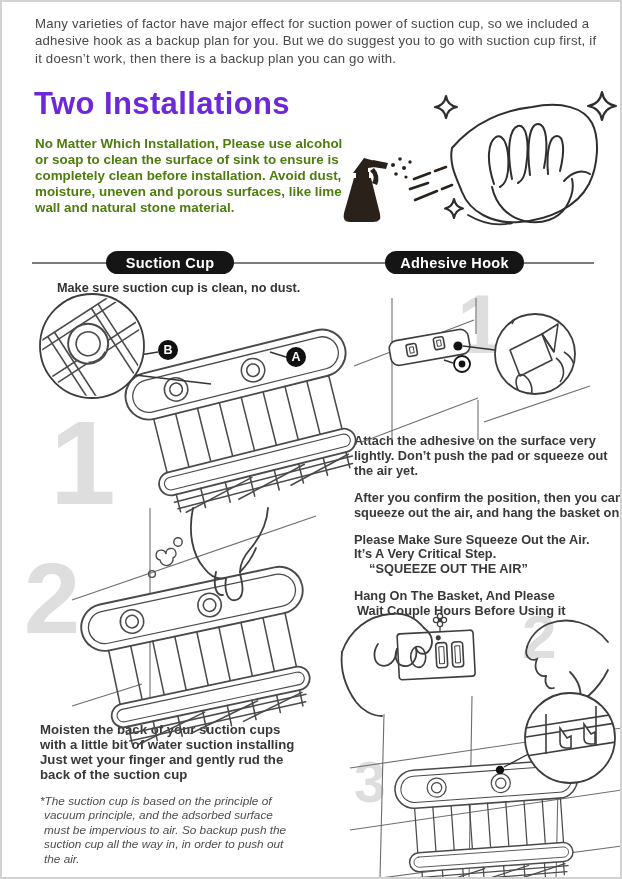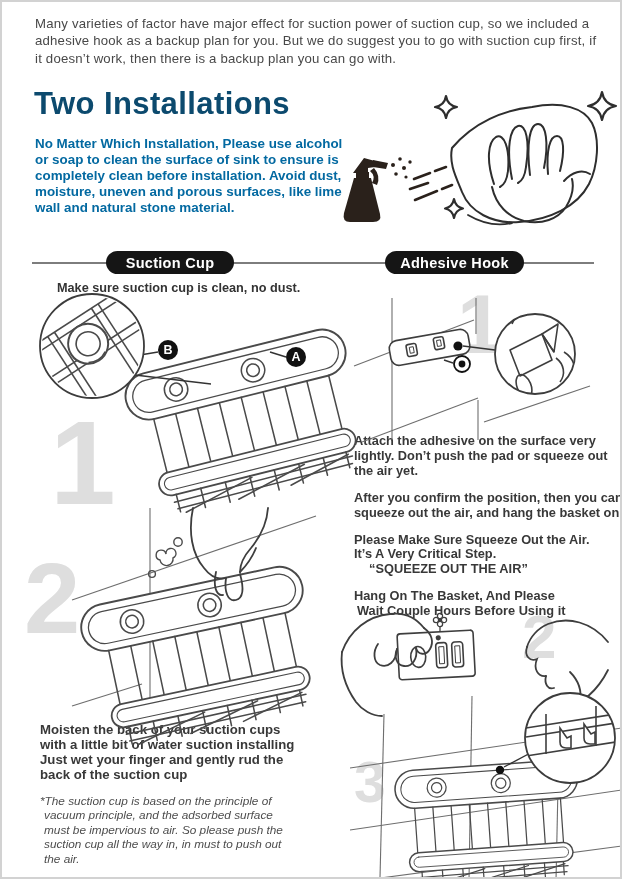--- a/index.html
+++ b/index.html
@@ -3,22 +3,22 @@
 <meta charset="utf-8">
 <style>
   html,body{margin:0;padding:0;background:#fff;}
   .page{
     position:relative;width:622px;height:879px;background:#ffffff;
     font-family:"Liberation Sans", sans-serif;overflow:hidden;
     border:2px solid #d2d2d2;box-sizing:border-box;color:#3c3c3c;
   }
   .abs{position:absolute;}
   .intro{left:33px;top:13px;width:564px;font-size:13.2px;line-height:17.4px;color:#484848;letter-spacing:.2px;}
-  .title{left:32px;top:84px;font-size:31px;font-weight:bold;color:#0c4a6e;letter-spacing:.4px;}
-  .clean-note{left:33px;top:134px;width:316px;font-size:13.4px;font-weight:bold;line-height:16px;color:#0369a1;}
+  .title{left:32px;top:84px;font-size:31px;font-weight:bold;color:#6d28d9;letter-spacing:.4px;}
+  .clean-note{left:33px;top:134px;width:316px;font-size:13.4px;font-weight:bold;line-height:16px;color:#4d7c0f;}
   .rule{left:30px;top:260px;width:562px;height:0;border-top:2px solid #7d7d7d;}
   .badge{height:23px;border-radius:12px;background:#151515;color:#fff;font-weight:bold;
     font-size:14.5px;display:flex;align-items:center;justify-content:center;letter-spacing:.3px;z-index:3;}
   .badge-suction{left:104px;top:249px;width:128px;}
   .badge-adhesive{left:383px;top:249px;width:139px;}
   .caption1{left:55px;top:279px;font-size:12.7px;font-weight:bold;color:#333;}
   .numeral{font-weight:bold;color:#dedede;line-height:1;z-index:0;}
   .num-l1{left:48px;top:402px;font-size:118px;}
   .num-l2{left:22px;top:546px;font-size:101px;}
   .num-r1{left:455px;top:280px;font-size:84px;}
@@ -203,22 +203,22 @@
 
   <div class="abs moisten">
     <span>Moisten the back of your suction cups</span>
     <span>with a little bit of water suction installing</span>
     <span>Just wet your finger and gently rud the</span>
     <span>back of the suction cup</span>
   </div>
   <div class="abs footnote">
     <span>*The suction cup is based on the principle of</span>
     <span>vacuum principle, and the adsorbed surface</span>
-    <span>must be impervious to air. So please push the</span>
-    <span>suction cup all the way in, in must to push out</span>
+    <span>must be impervious to air. So backup push the</span>
+    <span>suction cup all the way in, in order to push out</span>
     <span>the air.</span>
   </div>
 
   <div class="abs numeral num-r1">1</div>
   <svg class="illus" style="left:350px;top:292px" width="266" height="150" viewBox="0 0 266 150">
     <defs>
         <clipPath id="clipR1">
           <circle cx="183" cy="60" r="40"></circle>
         </clipPath>
       </defs>

